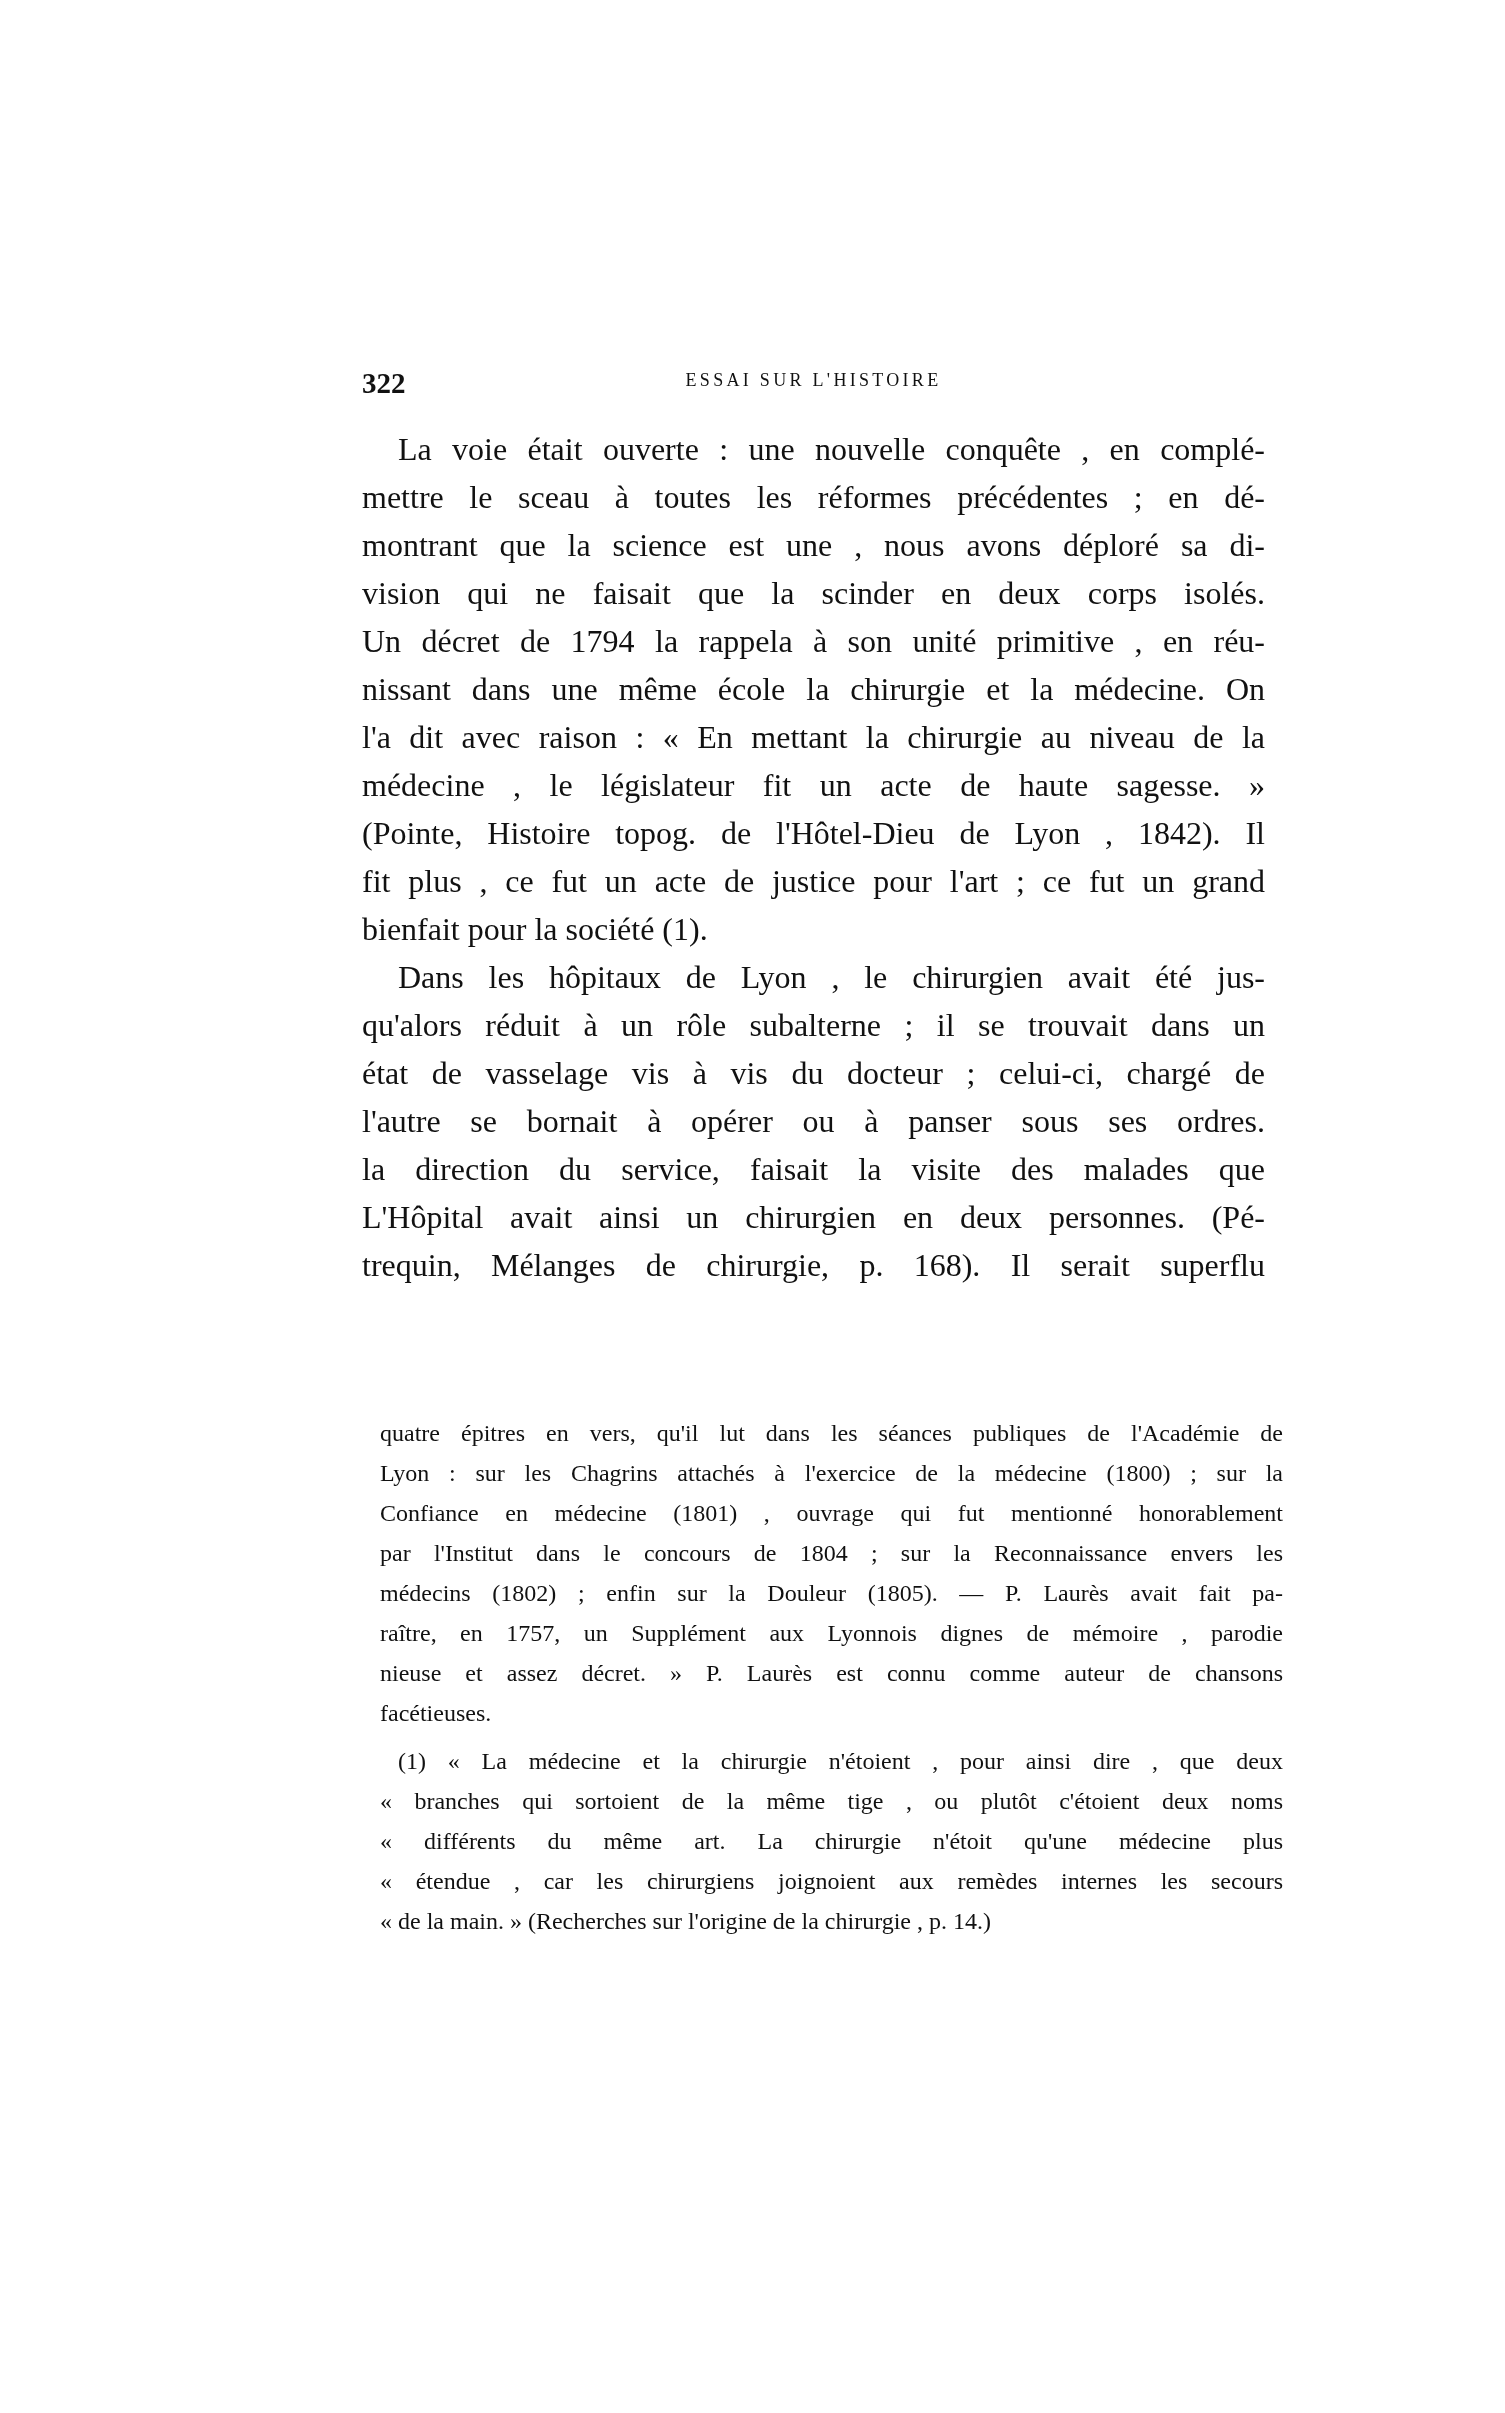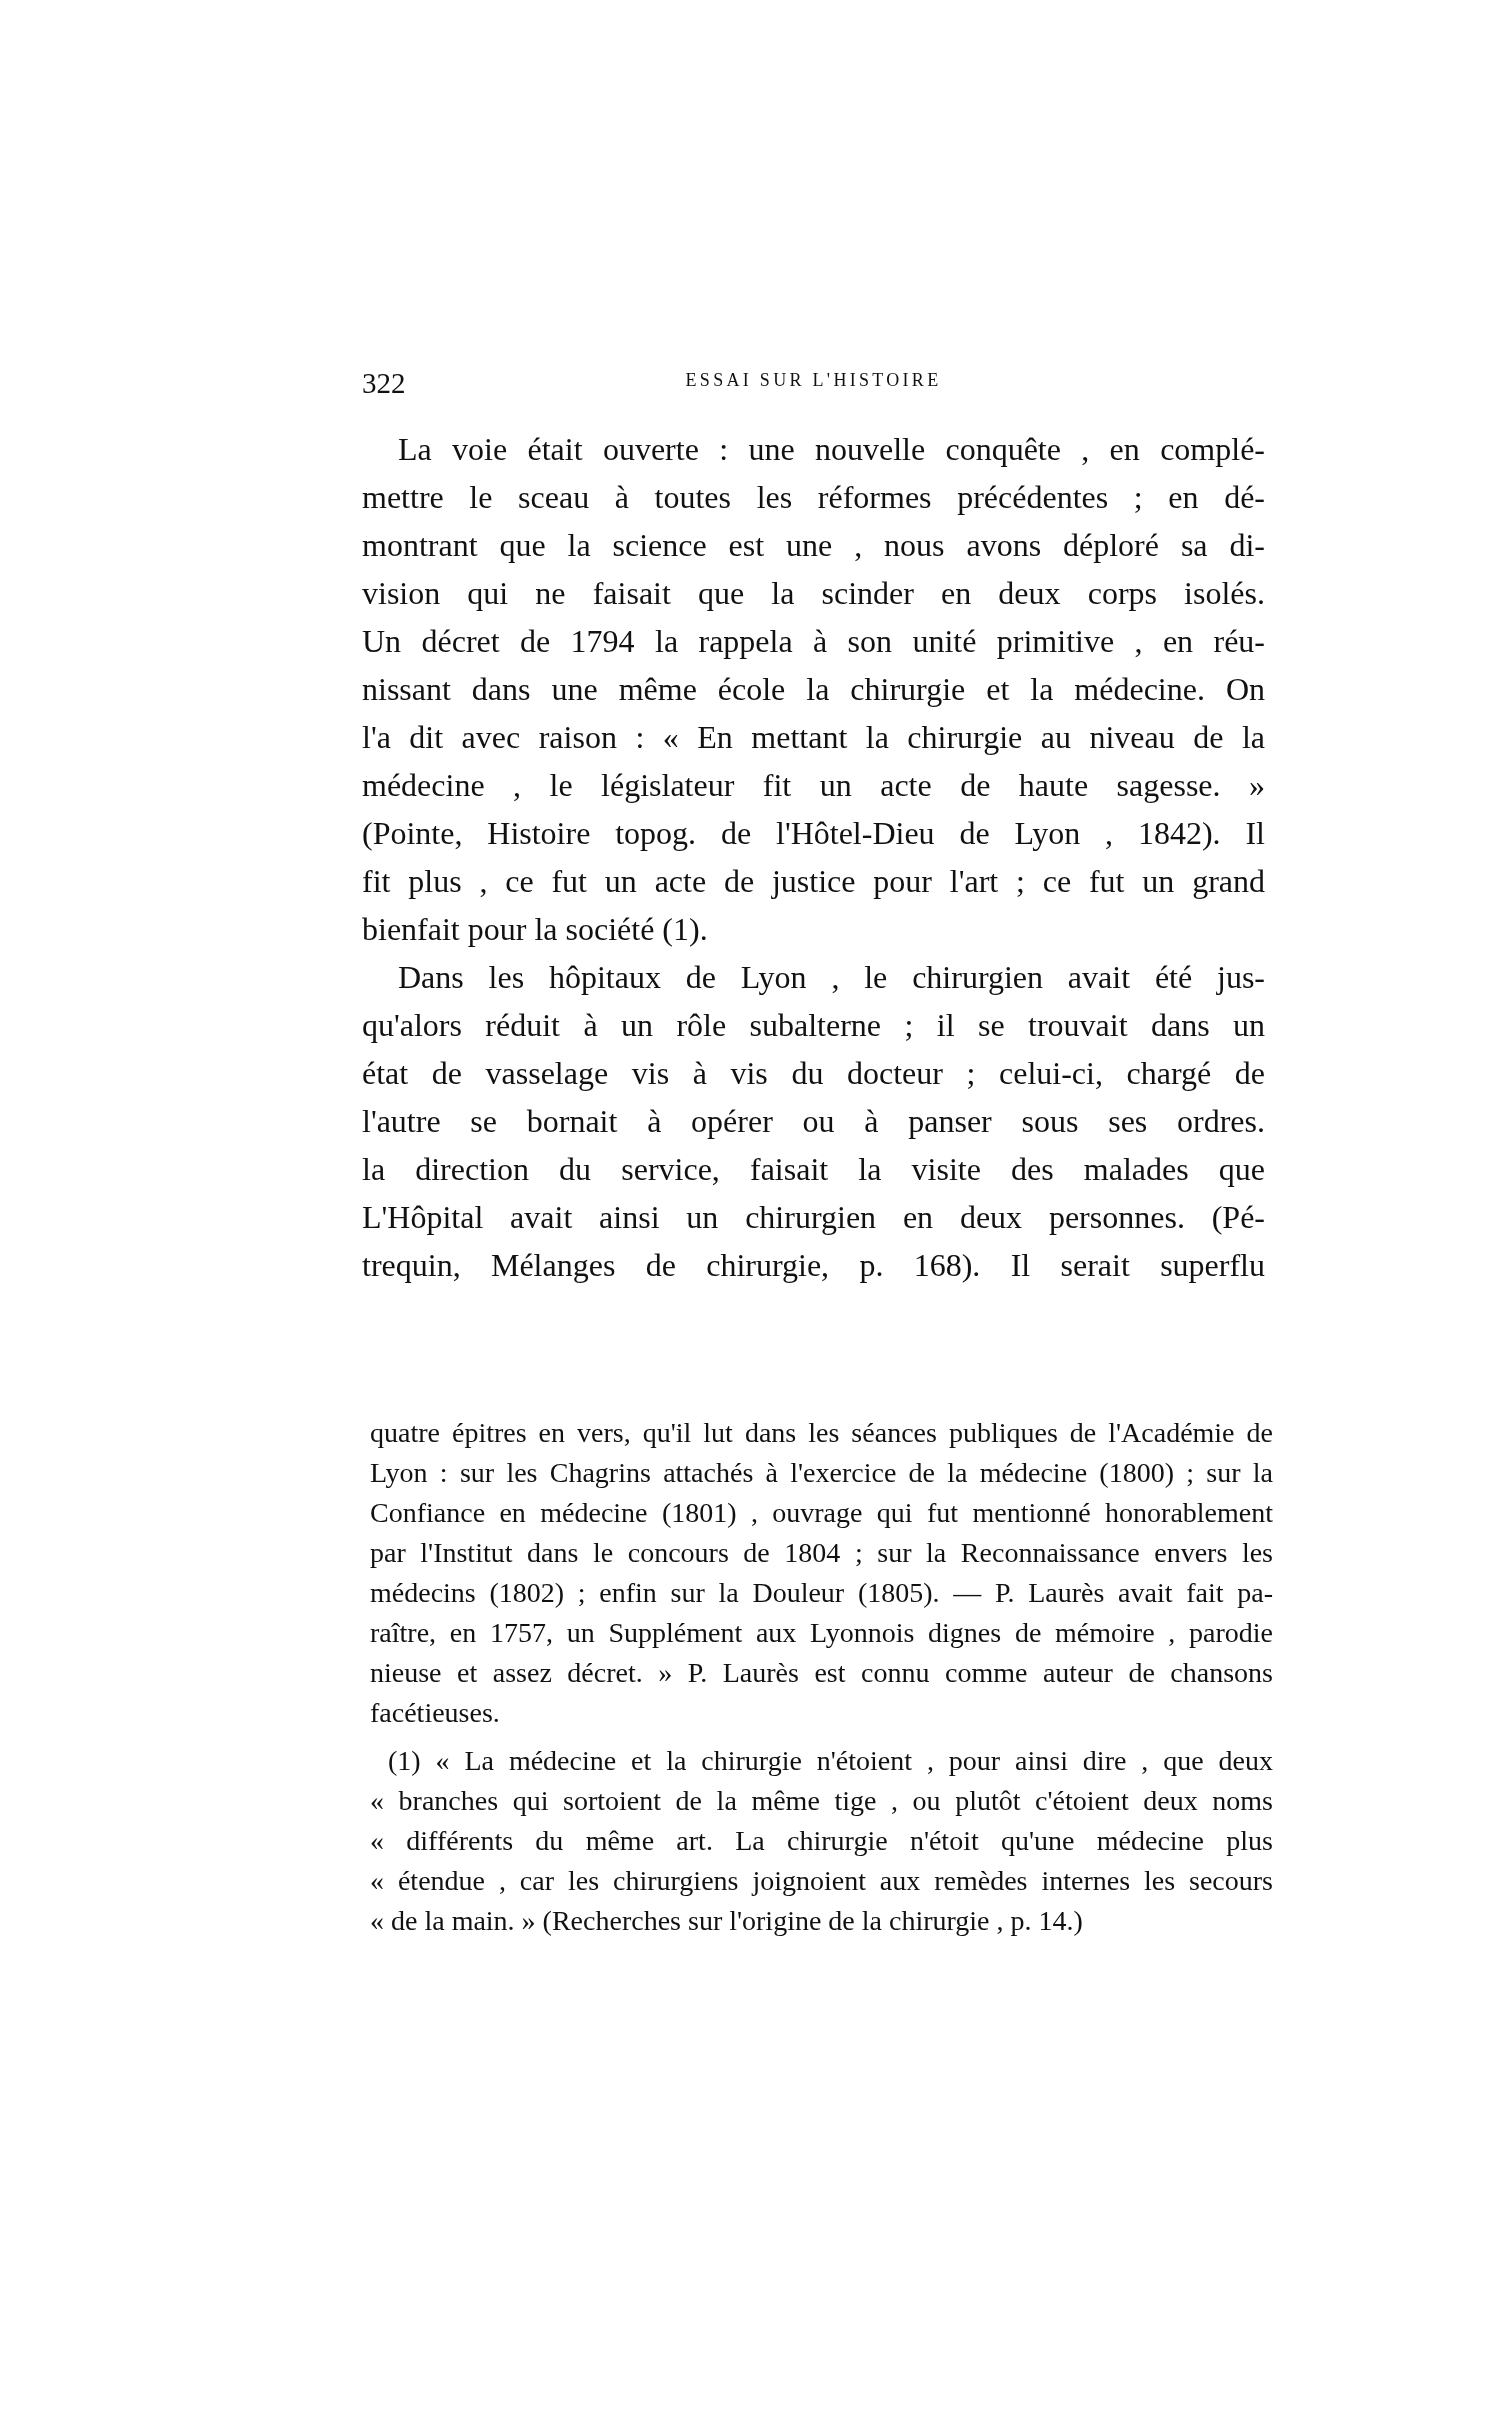--- a/index.html
+++ b/index.html
@@ -1,27 +1,27 @@
 <!DOCTYPE html>
 <html style="font-size:13px"><head>
 <meta charset="utf-8">
 <style>
   html, body { margin:0; padding:0; background:#ffffff; }
   body { width:1506px; height:2413px; position:relative; overflow:hidden;
          font-family:"Liberation Serif","DejaVu Serif",serif; color:#111; }
   .page { position:absolute; left:362px; top:359px; width:903px; }
   .running-head { position:relative; height:41px; font-size:26px; }
-  .page-number { position:absolute; left:0; top:8.2px; font-weight:normal; font-size:29px; }
+  .page-number { position:absolute; left:0; top:8.2px; font-weight:bold; font-size:29px; }
   .head-title { position:absolute; left:0; right:0; top:11.4px; text-align:center;
                 font-size:18px; letter-spacing:3.3px; font-variant:small-caps; }
   .body-text { margin-top:24.5px; font-size:32px; line-height:48px; }
   .line { display:block; white-space:nowrap; text-align:justify; text-align-last:justify; height:48px; }
   .line.last { text-align-last:left; }
   .indent { padding-left:36px; }
-  .footnotes { position:absolute; left:370px; top:1413px; width:903px; font-size:28px; line-height:40px; }
+  .footnotes { position:absolute; left:380px; top:1413px; width:903px; font-size:24px; line-height:40px; }
   .fline { display:block; white-space:nowrap; text-align:justify; text-align-last:justify; height:40px; }
   .fline.last { text-align-last:left; }
   .fn2 { margin-top:8.2px; }
 </style>
 </head>
 <body>
 
 <div class="page">
   <div class="running-head">
     <span class="page-number">322</span>

